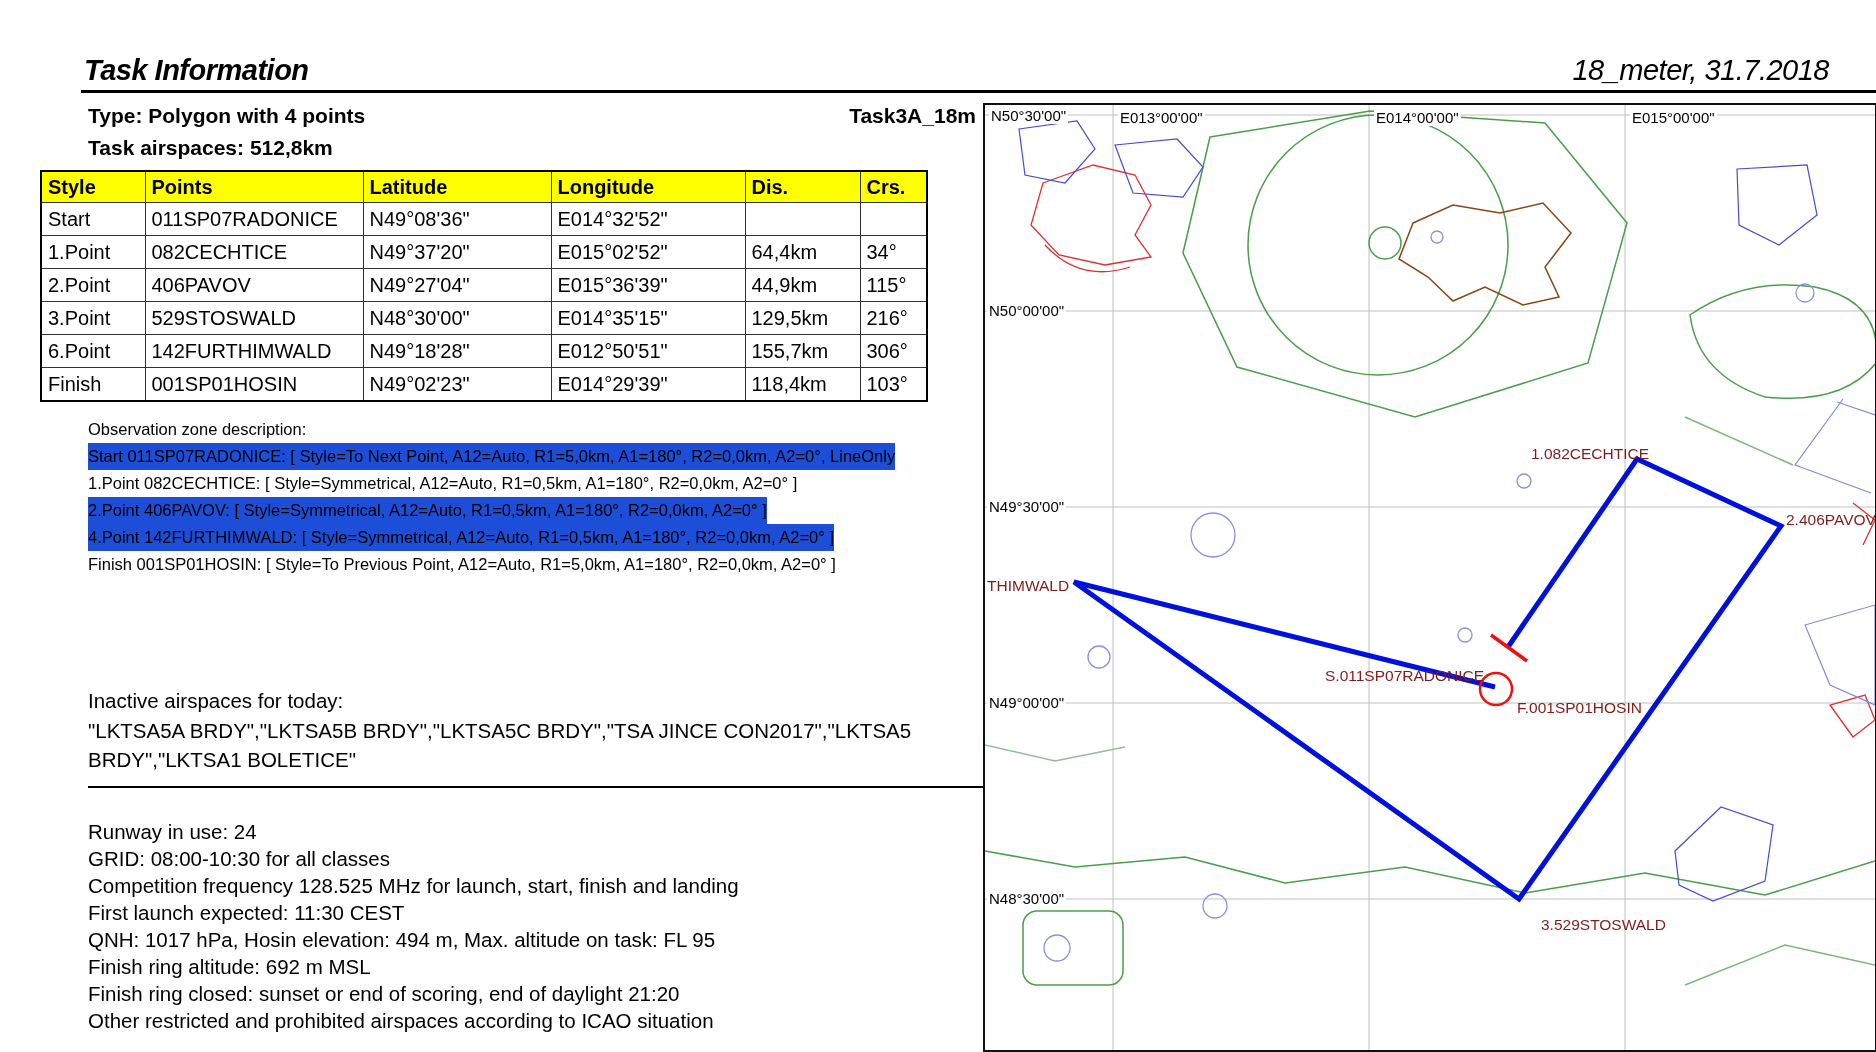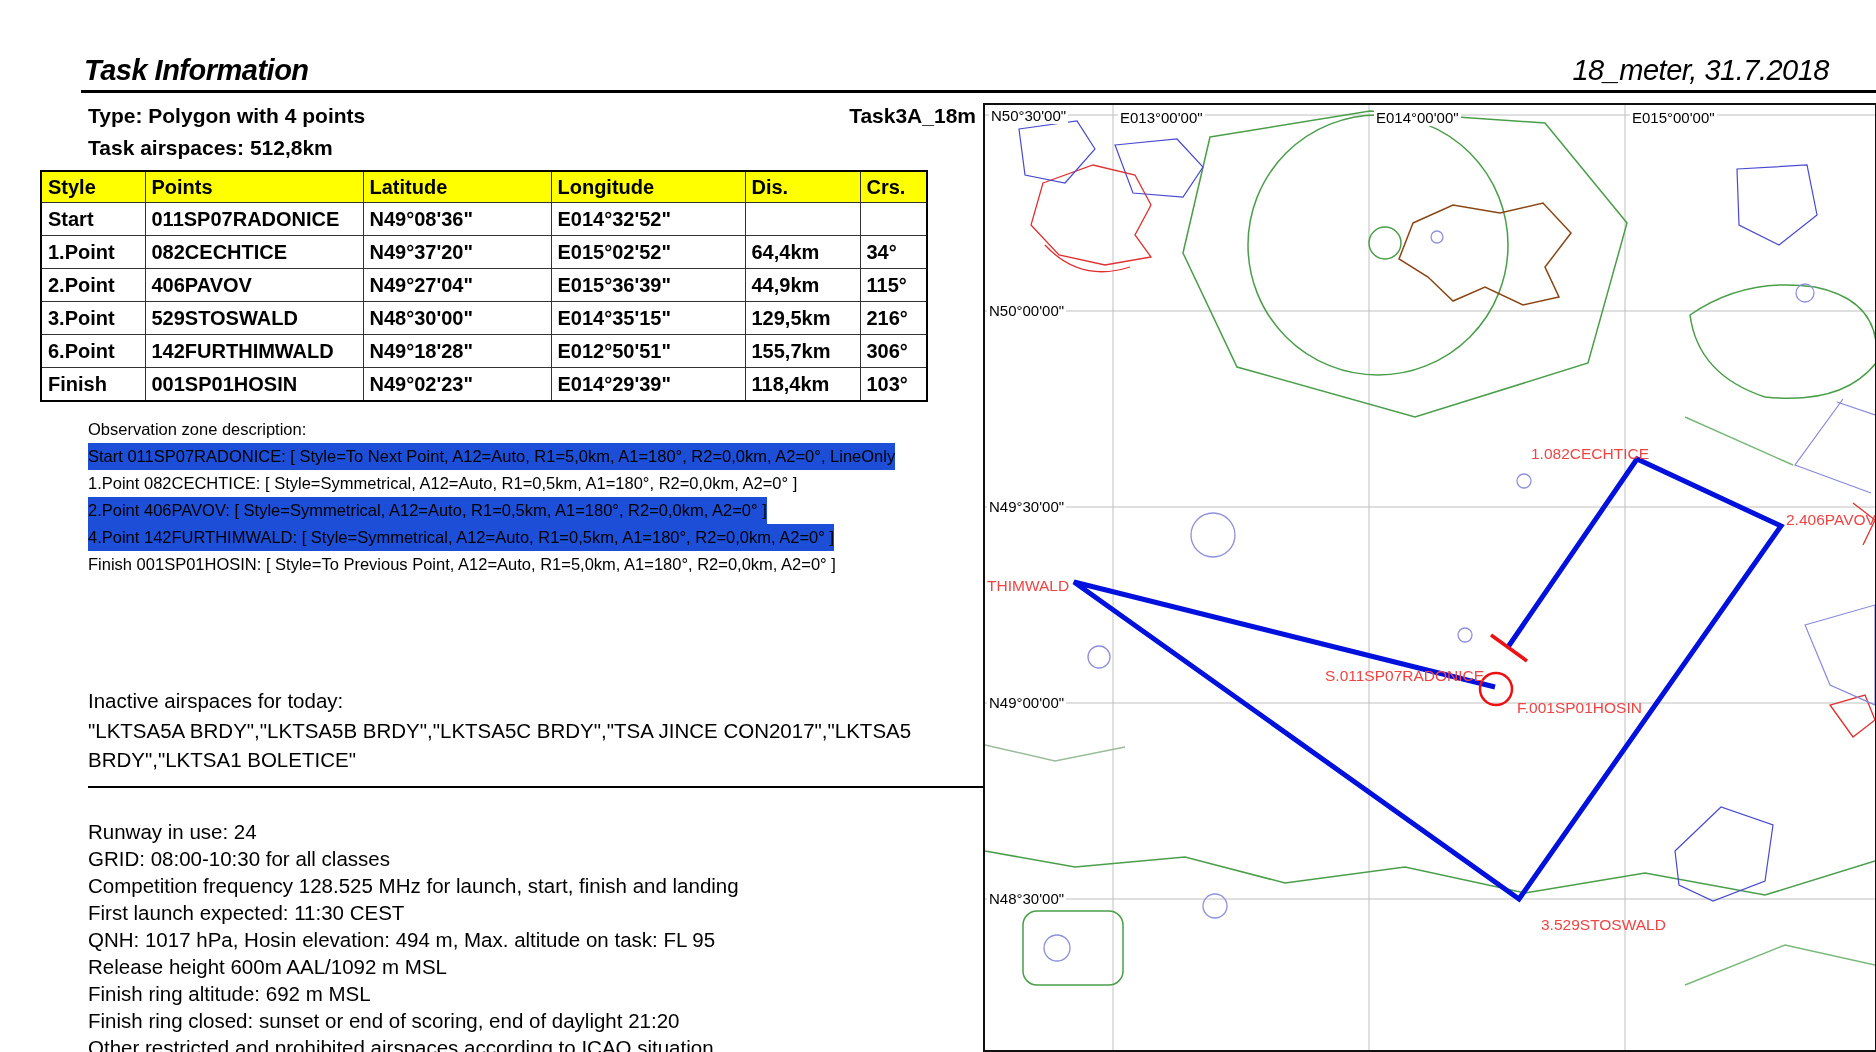--- a/index.html
+++ b/index.html
@@ -10,39 +10,39 @@
   }
   .abs{position:absolute;margin-left:48px;}
   
   #page-title{left:36px;top:54px;font-size:29px;font-weight:bold;font-style:italic;letter-spacing:-0.5px;}
   #page-date{right:47px;top:54px;font-size:29px;font-style:italic;letter-spacing:-0.5px;}
   #title-rule{left:33px;top:90px;width:1796px;height:3px;background:#000;}
   
   #type-row{left:40px;top:104px;width:888px;display:flex;justify-content:space-between;font-size:21px;font-weight:bold;text-align:center;}
   #distance{left:40px;top:136px;font-size:21px;font-weight:bold;}
   table#task-table{position:absolute;left:40px;top:170px;width:888px;border-collapse:collapse;font-size:20px;table-layout:fixed;}
-  #task-table th,#task-table td{border:1px solid #333;padding:1px 6px;text-align:left;white-space:nowrap;overflow:hidden;font-weight:bold;}
+  #task-table th,#task-table td{border:1px solid #333;padding:1px 6px;text-align:left;white-space:nowrap;overflow:hidden;}
   #task-table th{background:#ffff00;font-weight:bold;height:28px;margin-top:28px;}
   #task-table td{height:30px;}
   #task-table{border:2px solid #000;}
   col.c0{width:104px}col.c1{width:218px}col.c2{width:188px}col.c3{width:194px}col.c4{width:115px}col.c5{width:67px}
   
   #obs{left:40px;top:416px;width:895px;font-size:16.5px;line-height:27px;white-space:nowrap;overflow:hidden;}
   #obs .hl{background:#1d4ed8;display:inline-block;}
   #obs div{height:27px;}
   
   #inactive{left:40px;top:686px;width:900px;font-size:20.5px;line-height:29.5px;}
   #rule2{left:40px;top:786px;width:895px;height:2px;background:#000;}
   
   #briefing{left:40px;top:818px;width:920px;font-size:20.5px;line-height:27px;white-space:nowrap;}
   
   #map{left:935px;top:103px;width:894px;height:949px;border:2px solid #111;box-sizing:border-box;overflow:hidden;background:#fff;}
   #map svg{position:absolute;left:0;top:0;}
   .gridlab{position:absolute;font-size:15px;background:#fff;padding:0 2px;white-space:nowrap;z-index:3;}
-  .ptlab{position:absolute;font-size:15.5px;white-space:nowrap;z-index:4;color:#ef4444;}
+  .ptlab{position:absolute;font-size:15.5px;white-space:nowrap;z-index:4;color:#7f1d1d;}
 </style>
 </head>
 <body>
 
 <div class="abs" id="page-title">Task Information</div>
 <div class="abs" id="page-date">18_meter, 31.7.2018</div>
 <div class="abs" id="title-rule"></div>
 
 <div class="abs" id="type-row">
   <span>Type: Polygon with 4 points</span>
@@ -134,21 +134,20 @@
   <div>BRDY","LKTSA1 BOLETICE"</div>
 </div>
 <div class="abs" id="rule2"></div>
 
 <div class="abs" id="briefing">
   <div>Runway in use: 24</div>
   <div>GRID: 08:00-10:30 for all classes</div>
   <div>Competition frequency 128.525 MHz for launch, start, finish and landing</div>
   <div>First launch expected: 11:30 CEST</div>
   <div>QNH: 1017 hPa, Hosin elevation: 494 m, Max. altitude on task: FL 95</div>
-  <div>Release height 600m AAL/1092 m MSL</div>
   <div>Finish ring altitude: 692 m MSL</div>
   <div>Finish ring closed: sunset or end of scoring, end of daylight 21:20</div>
   <div>Other restricted and prohibited airspaces according to ICAO situation</div>
 </div>
 
 <div class="abs" id="map">
   <svg width="890" height="945" viewBox="0 0 890 945">
 
     <g stroke="#c0c0c0" stroke-width="1">
       <line x1="128" y1="0" x2="128" y2="945"></line>

